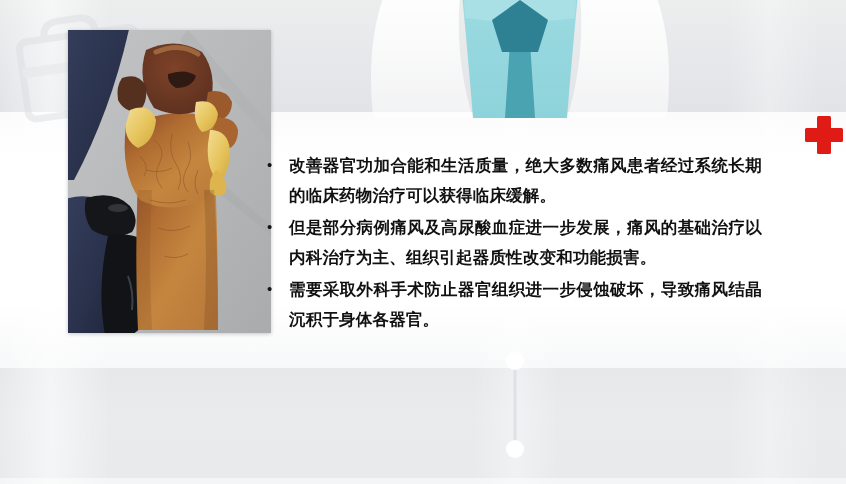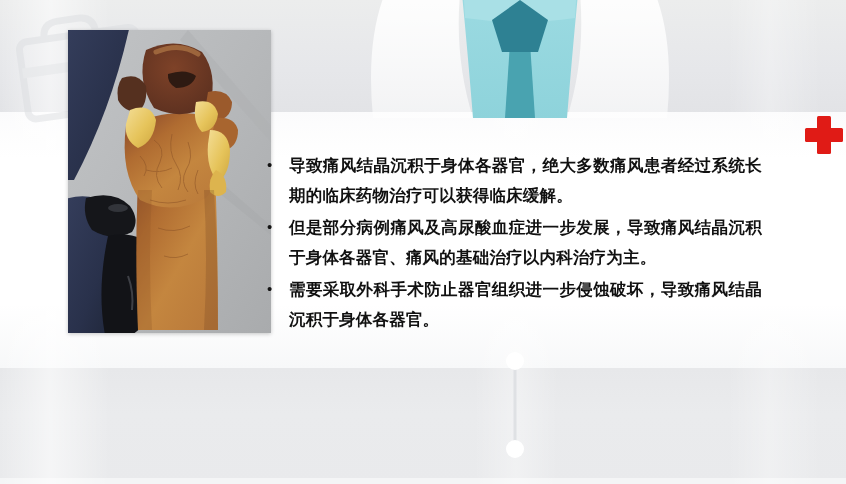--- a/index.html
+++ b/index.html
@@ -267,26 +267,26 @@
   <svg class="connector" viewBox="0 0 22 110">
     <line x1="11" y1="6" x2="11" y2="104" stroke="#dfe1e4" stroke-width="3"></line>
     <circle cx="11" cy="11" r="9" fill="#ffffff"></circle>
     <circle cx="11" cy="99" r="9" fill="#ffffff"></circle>
   </svg>
 
   <div class="text-block">
 
     <div class="bullet-row">
       <span class="bullet-dot">•</span>
-      <span class="bullet-text">导致痛风结晶沉积于身体各器官，绝大多数痛风患者经过系统长期的临床药物治疗可以获得临床缓解。</span>
+      <span class="bullet-text">改善器官功加合能和生活质量，绝大多数痛风患者经过系统长期的临床药物治疗可以获得临床缓解。</span>
     </div>
 
     <div class="bullet-row">
       <span class="bullet-dot">•</span>
-      <span class="bullet-text">但是部分病例痛风及高尿酸血症进一步发展，导致痛风结晶沉积于身体各器官、痛风的基础治疗以内科治疗为主。</span>
+      <span class="bullet-text">但是部分病例痛风及高尿酸血症进一步发展，痛风的基础治疗以内科治疗为主、组织引起器质性改变和功能损害。</span>
     </div>
 
     <div class="bullet-row">
       <span class="bullet-dot">•</span>
       <span class="bullet-text">需要采取外科手术防止器官组织进一步侵蚀破坏，导致痛风结晶沉积于身体各器官。</span>
     </div>
 
   </div>
 
 </div>

